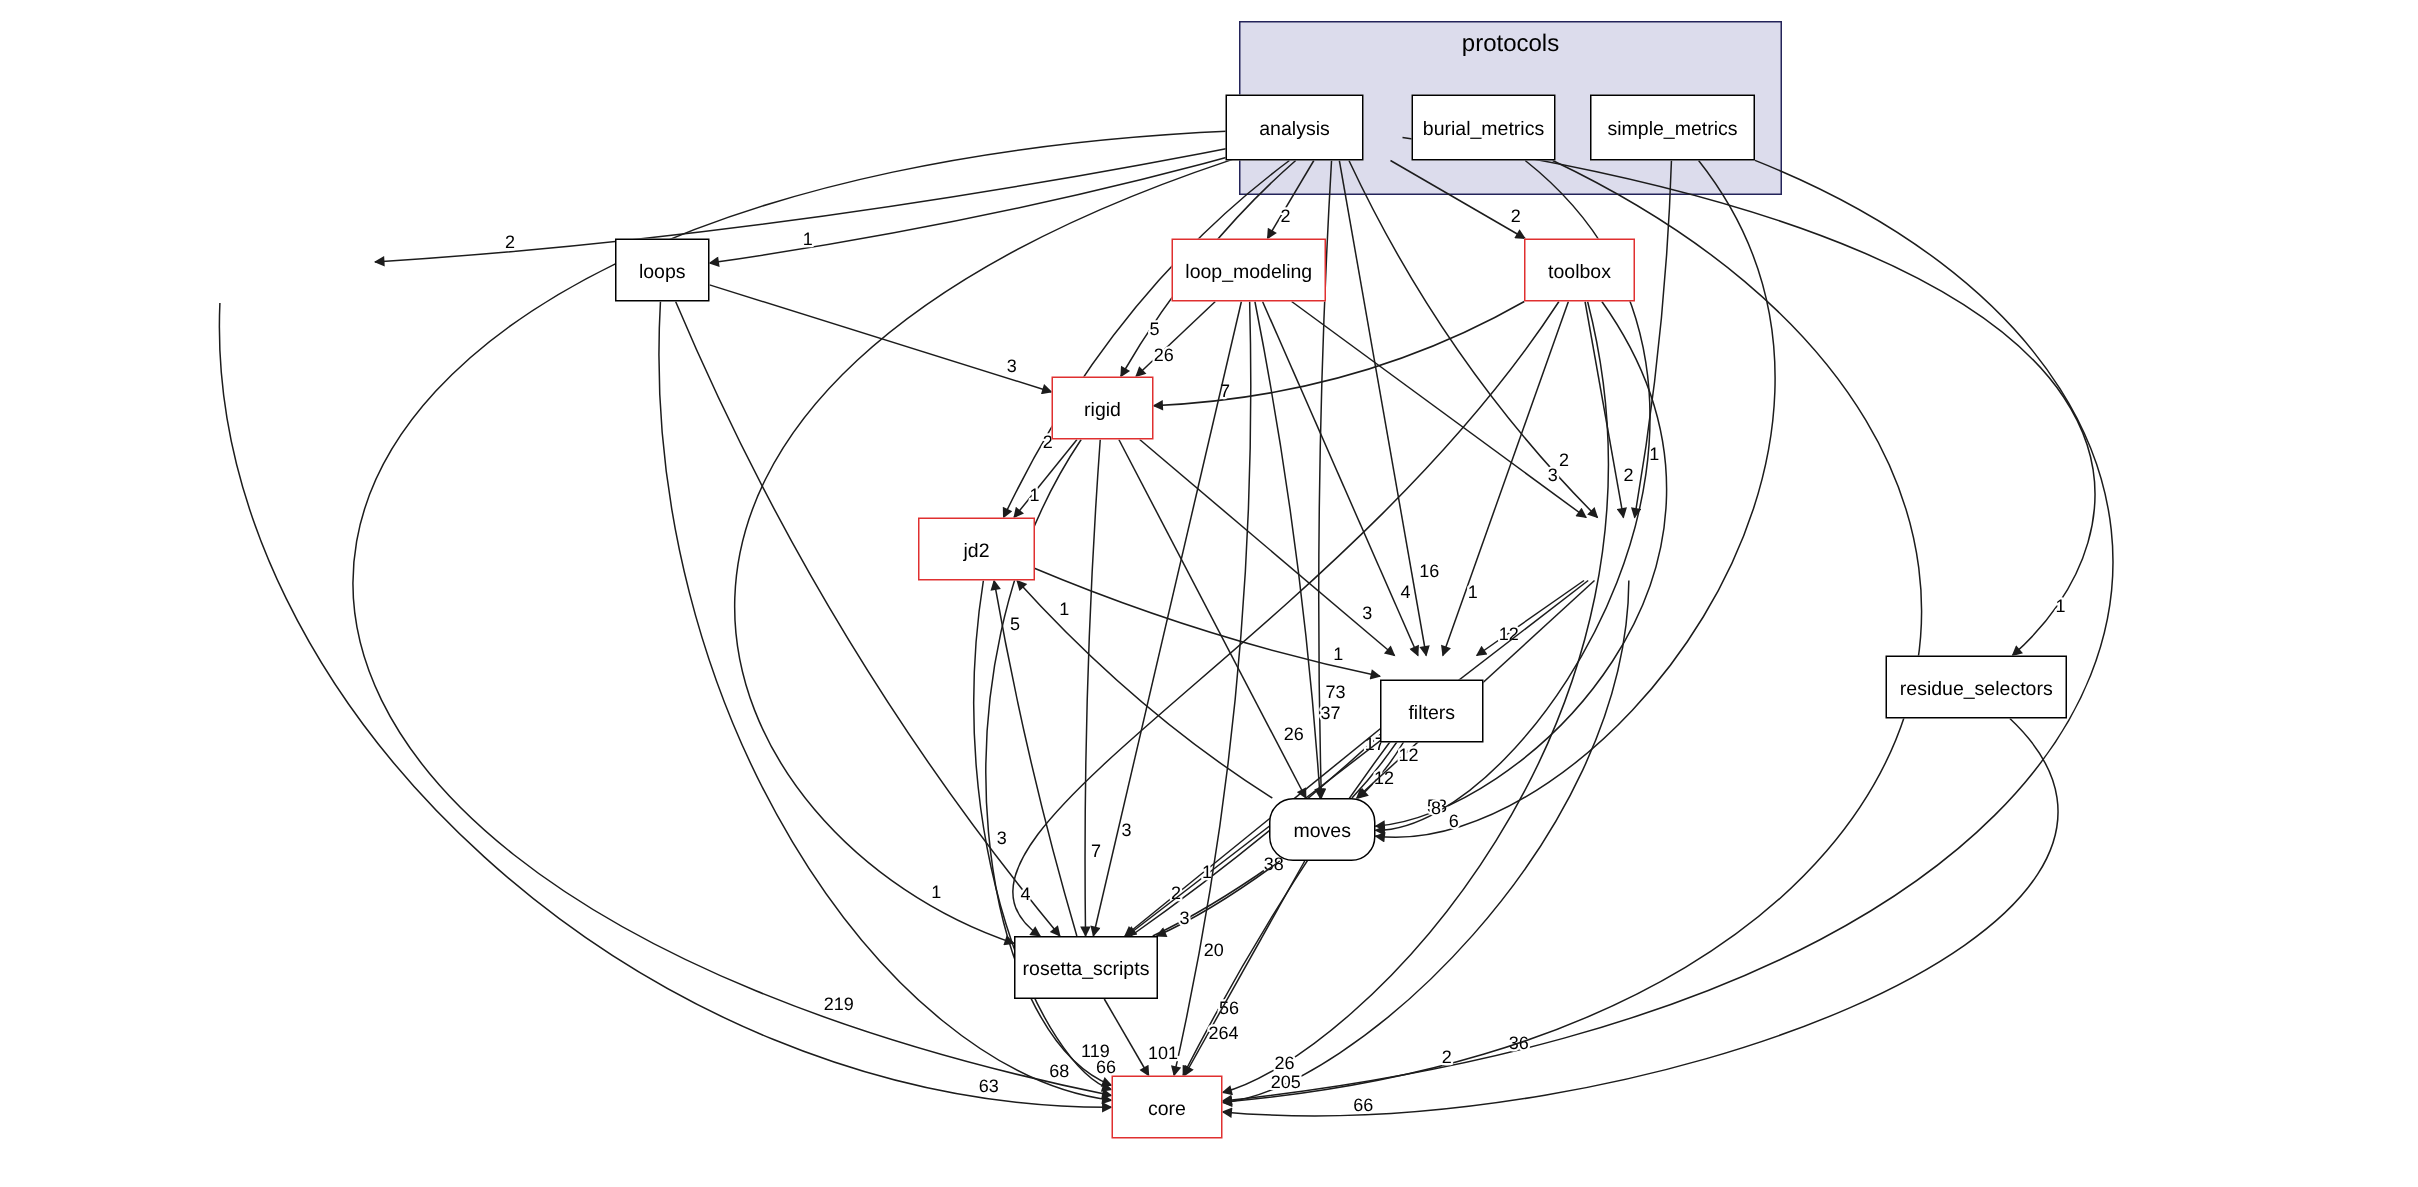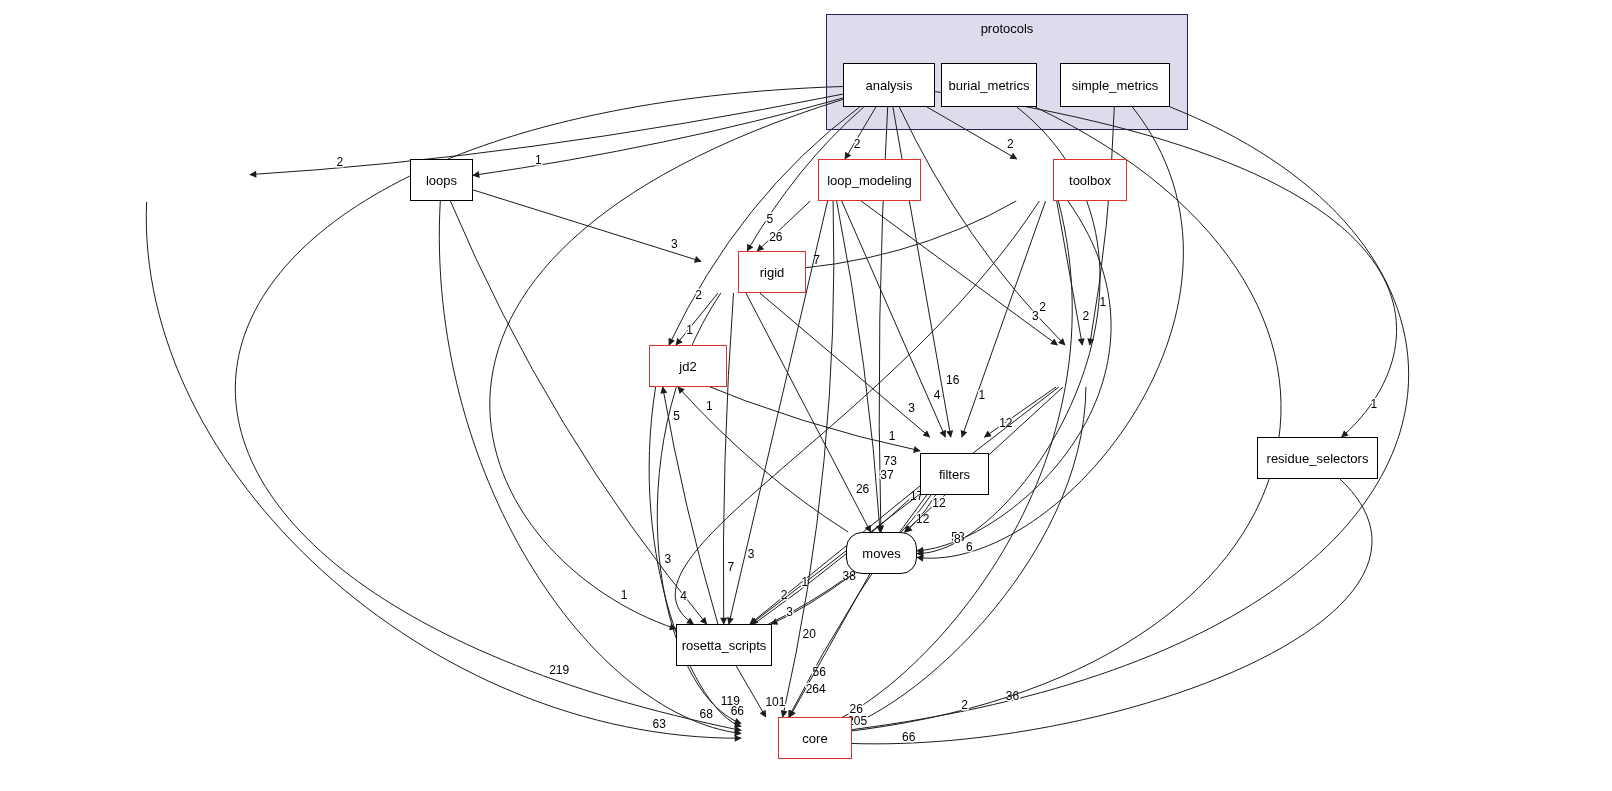--- a/index.html
+++ b/index.html
@@ -11,32 +11,32 @@
     overflow:hidden;
   }
   #cluster{
     position:absolute;
     background:var(--cluster-fill,#dcdcec);
     border:1px solid var(--cluster-border,#24245a);
     box-sizing:border-box;
   }
   .cluster-label{
     position:absolute;top:6px;left:0;width:100%;
-    text-align:center;font-size:13px;color:#000;
+    text-align:center;font-size:16px;color:#000;
   }
   .node{
     position:absolute;
     background:var(--node-fill,#ffffff);
     border:1px solid var(--node-border,#000000);
     box-sizing:border-box;
     display:flex;align-items:center;justify-content:center;
     font-size:13px;color:#000;white-space:nowrap;overflow:hidden;
     cursor:pointer;
   }
-  .node.red{border-color:var(--truncated-border,#e03030);margin-left:37px;}
+  .node.red{border-color:var(--truncated-border,#e03030);}
   #edges{position:absolute;left:0;top:0;width:1612px;height:791px;}
   .edge{
     fill:none;
     stroke:var(--edge,#1c1c1c);
     stroke-width:1;
   }
   .edge-label{
     font-family:"Liberation Sans", sans-serif;
     font-size:12px;
     fill:var(--label,#000000);
@@ -166,21 +166,21 @@
       <path d="M869.8,574.0 Q829.8,645.5 789.7,717.0" class="edge" marker-end="url(#arrow)"></path>
       <text x="805.7" y="692.5" class="edge-label">264</text>
       <path d="M1170.0,106.9 C1555,260 1500,660 815.0,734.0" class="edge" marker-end="url(#arrow)"></path>
       <text x="1005.8" y="699.6" class="edge-label">36</text>
       <path d="M1035.1,107.0 C1440,300 1330,690 815.0,734.8" class="edge" marker-end="url(#arrow)"></path>
       <text x="961.2" y="708.5" class="edge-label">2</text>
       <path d="M736.2,666.0 Q751.0,691.5 765.8,717.0" class="edge" marker-end="url(#arrow)"></path>
       <text x="765.4" y="706.3" class="edge-label">101</text>
     </svg>
 
-<div class="node black" style="left: 843px; top: 63px; width: 92px; height: 44px;">analysis</div>
+<div class="node black" style="left: 817px; top: 63px; width: 92px; height: 44px;">analysis</div>
     <div class="node black" style="left: 941px; top: 63px; width: 96px; height: 44px;">burial_metrics</div>
     <div class="node black" style="left: 1060px; top: 63px; width: 110px; height: 44px;">simple_metrics</div>
     <div class="node black" style="left: 410px; top: 159px; width: 63px; height: 42px;">loops</div>
     <div class="node red" style="left: 781px; top: 159px; width: 103px; height: 42px;">loop_modeling</div>
     <div class="node red" style="left: 1016px; top: 159px; width: 74px; height: 42px;">toolbox</div>
     <div class="node red" style="left: 701px; top: 251px; width: 68px; height: 42px;">rigid</div>
     <div class="node red" style="left: 612px; top: 345px; width: 78px; height: 42px;">jd2</div>
     <div class="node black" style="left: 920px; top: 453px; width: 69px; height: 42px;">filters</div>
     <div class="node black" style="left: 1257px; top: 437px; width: 121px; height: 42px;">residue_selectors</div>
     <div class="node black" style="left: 846px; top: 532px; width: 71px; height: 42px; border-radius: 16px;">moves</div>

